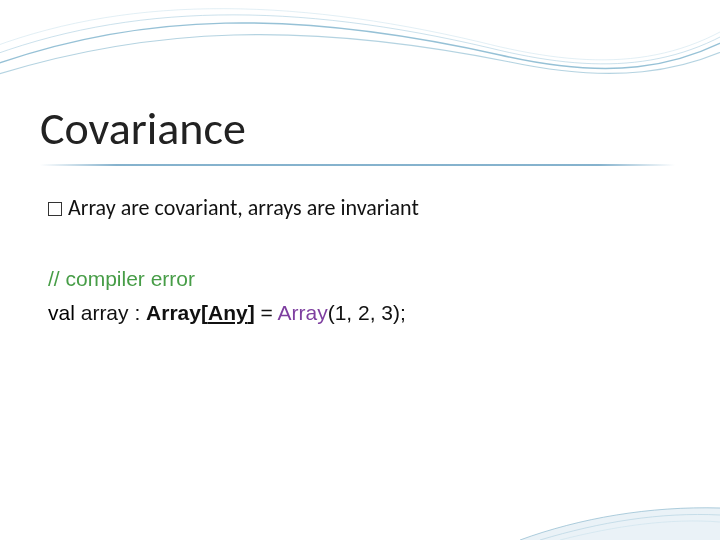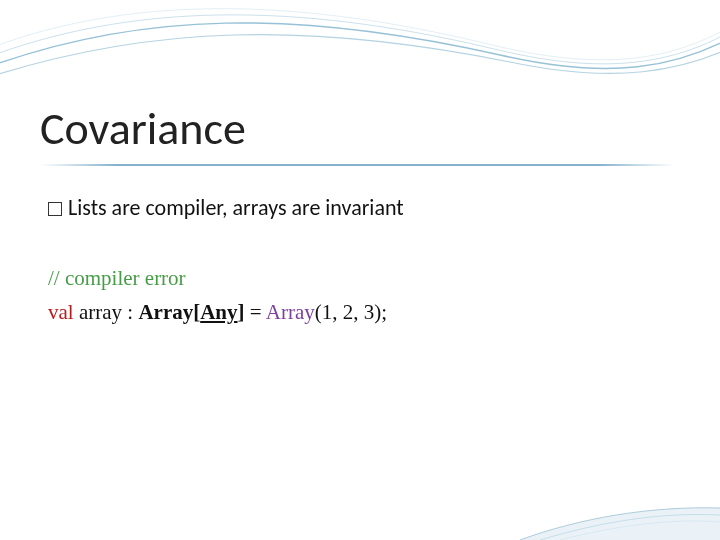--- a/index.html
+++ b/index.html
@@ -44,29 +44,29 @@
     margin-bottom: 34px;
   }
   .body-text .bullet-marker {
     display: inline-block;
     width: 14px; height: 14px;
     border: 1.5px solid #333;
     vertical-align: -1px;
     margin-right: 6px;
   }
   .code {
-    font-family: Liberation Serif, serif;
+    font-family: Liberation Sans, sans-serif;
     font-size: 21px;
     line-height: 1.6;
     padding-left: 8px;
     margin-top: 41px;
   }
   .code-block { margin-bottom: 30px; }
   .c-comment { color: #479d47; }
-  .c-keyword { color: #b91c1c; }
+  .c-keyword { color: #000000; }
   .c-ident { color: #111; }
   .c-op { color: #111; }
   .c-type { color: #111; font-weight: bold; }
   .c-typebracket { color: #111; font-weight: bold; text-decoration: underline; }
   .c-call { color: #7e3fa0; }
   .footer-corner {
     position: absolute;
     right: 0; bottom: 0;
     width: 200px; height: 80px;
     pointer-events: none;
@@ -83,21 +83,21 @@
     <path d="M -20 60 C 130 2, 295 2, 490 48 C 595 74, 680 72, 760 12" fill="none" stroke="#a8cde0" stroke-width="1" opacity="0.6"></path>
     <path d="M -20 52 C 120 -4, 285 -4, 480 42 C 590 70, 678 70, 760 6" fill="none" stroke="#cfe4ee" stroke-width="1" opacity="0.6"></path>
   </svg>
 </div>
 
 <div class="content">
   <h1 class="title">Covariance</h1>
   <div class="title-underline"></div>
 
   <div class="body-text">
-    <span class="bullet-marker"></span><span>Lists are compiler, arrays are invariant</span>
+    <span class="bullet-marker"></span><span>Array are covariant, arrays are invariant</span>
   </div>
 
   <div class="code code-block">
     <div><span class="c-comment">// compiler error</span></div>
     <div>
       <span class="c-keyword">val</span>
       <span class="c-ident">array</span>
       <span class="c-op">:</span>
       <span class="c-type">Array</span><span class="c-typebracket">[</span><span class="c-typebracket">Any</span><span class="c-typebracket">]</span>
       <span class="c-op">=</span>

